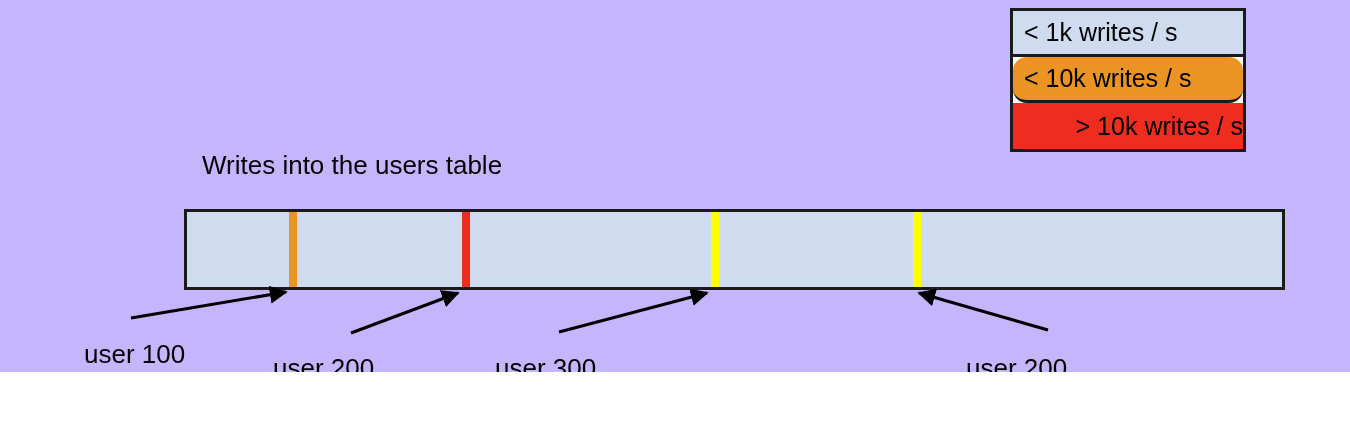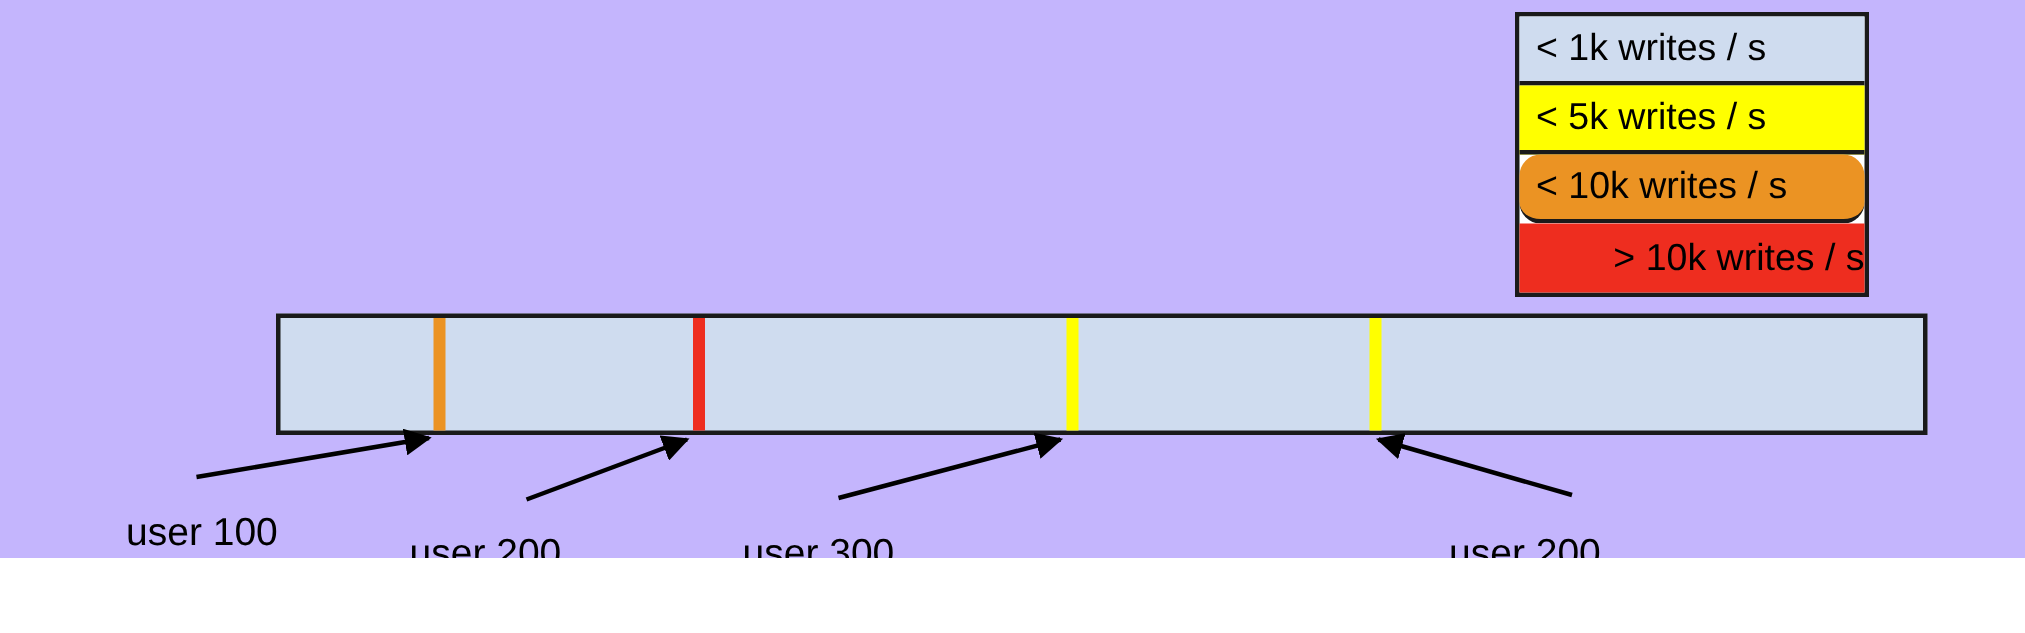--- a/index.html
+++ b/index.html
@@ -92,34 +92,32 @@
 <body>
 
 <div id="canvas">
 
   <div id="legend">
 
     <div class="legend-row" style="background:#cfdcef;">
       <span class="legend-label">&lt; 1k writes / s</span>
     </div>
 
-    <div class="legend-row" style="background:#ffff00;">
-      <span class="legend-label">&lt; 5k writes / s</span>
-    </div>
 
     <div class="legend-row" style="background:#eb9323;border-radius:14px;">
       <span class="legend-label">&lt; 10k writes / s</span>
     </div>
 
     <div class="legend-row" style="background:#ee2d1f;justify-content:flex-end;">
       <span class="legend-label">&gt; 10k writes / s</span>
     </div>
 
   </div>
 
+  <div id="chart-title">Writes into the users table</div>
 
   <div id="bar" style="background:#cfdcef;">
     <div class="stripe" style="left:102px; background:#eb9323;"></div>
     <div class="stripe" style="left:275px; background:#ee2d1f;"></div>
     <div class="stripe" style="left:524px; background:#ffff00;"></div>
     <div class="stripe" style="left:726px; background:#ffff00;"></div>
   </div>
 
   <svg id="arrows" viewBox="0 0 1350 422" width="1350" height="422">
     <defs>

